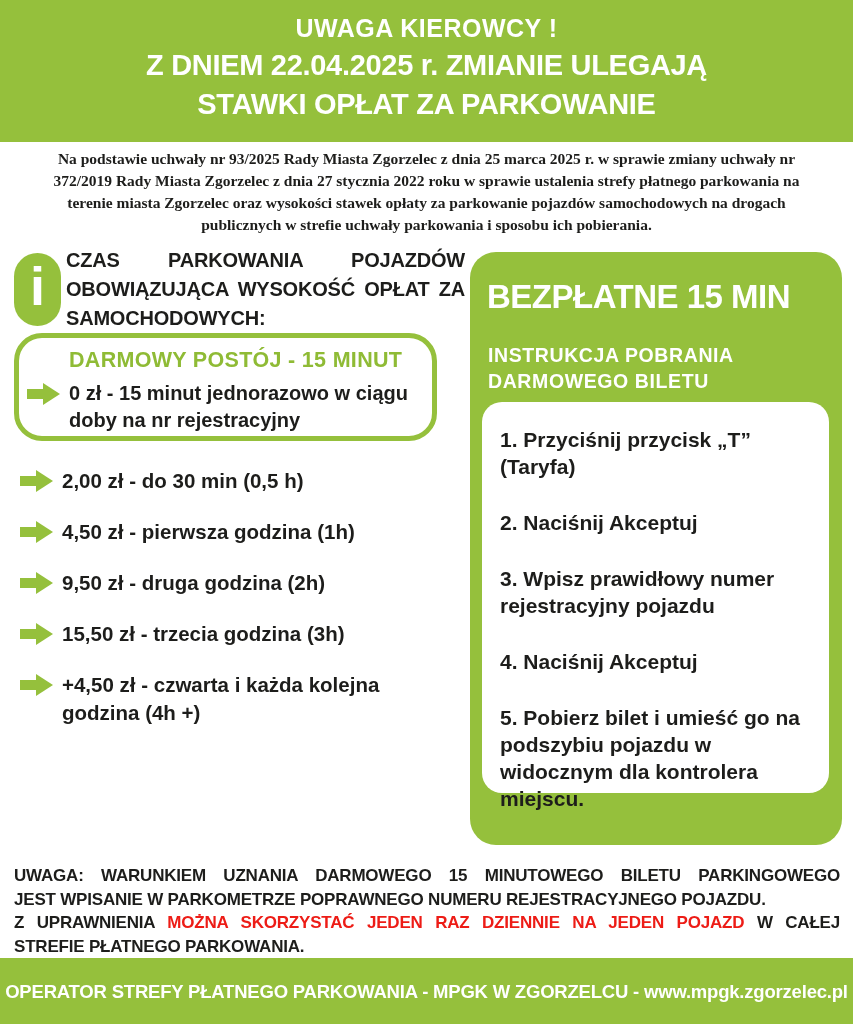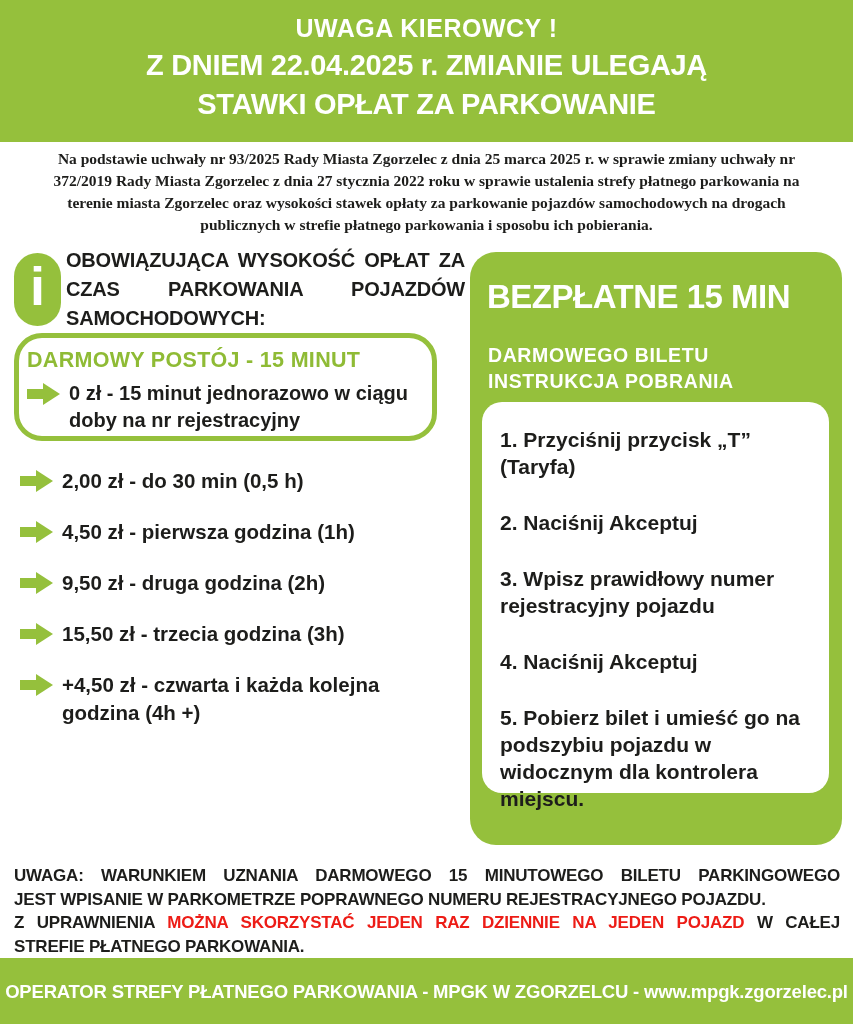--- a/index.html
+++ b/index.html
@@ -46,21 +46,21 @@
     font-size:20px;line-height:29px;letter-spacing:-.2px;
   }
   .jline{white-space:nowrap;text-align:justify;text-align-last:justify;}
 
   
   .free-box{
     position:absolute;left:14px;top:333px;width:423px;height:108px;
     box-sizing:border-box;border:5px solid var(--green);border-radius:28px;
     padding:10px 10px 10px 8px;
   }
-  .free-title{color:var(--green-deep);font-size:21.5px;letter-spacing:.3px;}
+  .free-title{margin-left:42px;color:var(--green-deep);font-size:21.5px;letter-spacing:.3px;}
   .free-row{display:flex;align-items:flex-start;margin-top:7px;}
   .free-text{font-size:20px;line-height:27px;width:353px;}
 
   
   .arrow{position:relative;flex:0 0 34px;width:34px;height:22px;margin-right:8px;margin-top:3px;}
   .arrow::before{content:"";position:absolute;left:0;top:6px;width:16px;height:10px;background:var(--green);}
   .arrow::after{content:"";position:absolute;left:16px;top:0;width:0;height:0;
     border-top:11px solid transparent;border-bottom:11px solid transparent;border-left:17px solid var(--green);}
 
   
@@ -105,28 +105,28 @@
   <header class="header">
     <div class="h-small">UWAGA KIEROWCY !</div>
     <div class="h-big">Z DNIEM 22.04.2025 r. ZMIANIE ULEGAJĄ</div>
     <div class="h-big">STAWKI OPŁAT ZA PARKOWANIE</div>
   </header>
 
   <section class="legal">
     <div>Na podstawie uchwały nr 93/2025 Rady Miasta Zgorzelec z dnia 25 marca 2025 r. w sprawie zmiany uchwały nr</div>
     <div>372/2019 Rady Miasta Zgorzelec z dnia 27 stycznia 2022 roku w sprawie ustalenia strefy płatnego parkowania na</div>
     <div>terenie miasta Zgorzelec oraz wysokości stawek opłaty za parkowanie pojazdów samochodowych na drogach</div>
-    <div>publicznych w strefie płatnego parkowania i sposobu ich pobierania.</div>
+    <div>publicznych w strefie uchwały parkowania i sposobu ich pobierania.</div>
   </section>
 
   <div class="info-icon">i</div>
 
   <section class="fees-heading">
+    <div class="jline">CZAS PARKOWANIA POJAZDÓW</div>
     <div class="jline">OBOWIĄZUJĄCA WYSOKOŚĆ OPŁAT ZA</div>
-    <div class="jline">CZAS PARKOWANIA POJAZDÓW</div>
     <div>SAMOCHODOWYCH:</div>
   </section>
 
   <section class="free-box">
     <div class="free-title">DARMOWY POSTÓJ - 15 MINUT</div>
     <div class="free-row">
       <span class="arrow"></span>
       <div class="free-text">0 zł - 15 minut jednorazowo w ciągu doby na nr rejestracyjny</div>
     </div>
   </section>
@@ -150,22 +150,22 @@
     </div>
     <div class="price-item">
       <span class="arrow"></span>
       <div class="item-text">+4,50 zł - czwarta i każda kolejna godzina (4h +)</div>
     </div>
   </section>
 
   <aside class="panel">
     <div class="panel-title">BEZPŁATNE 15 MIN</div>
     <div class="panel-sub">
+      <div>INSTRUKCJA POBRANIA</div>
       <div>DARMOWEGO BILETU</div>
-      <div>INSTRUKCJA POBRANIA</div>
     </div>
     <div class="steps-box">
       <div class="step">1. Przyciśnij przycisk „T” (Taryfa)</div>
       <div class="step">2. Naciśnij Akceptuj</div>
       <div class="step">3. Wpisz prawidłowy numer rejestracyjny pojazdu</div>
       <div class="step">4. Naciśnij Akceptuj</div>
       <div class="step">5. Pobierz bilet i umieść go na podszybiu pojazdu w widocznym dla kontrolera miejscu.</div>
     </div>
   </aside>
 

